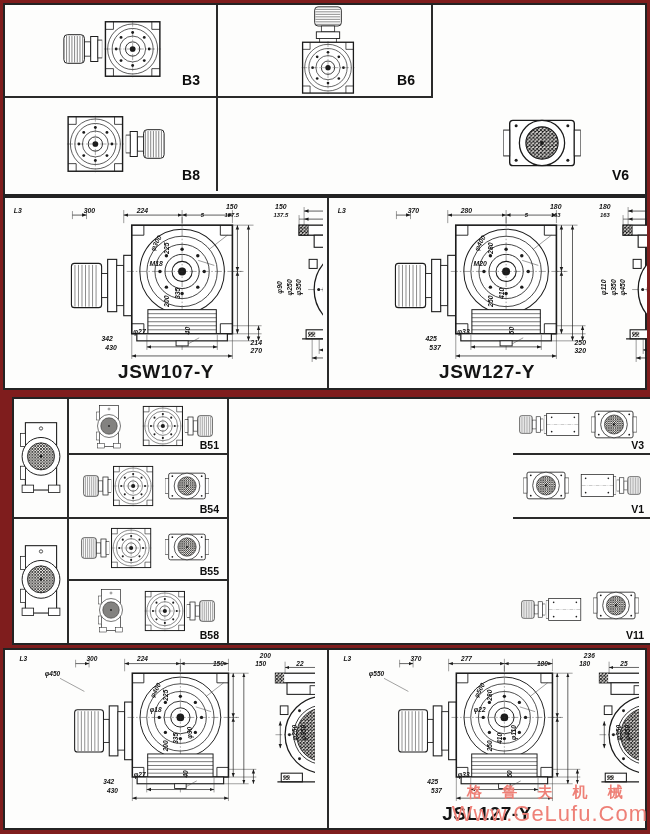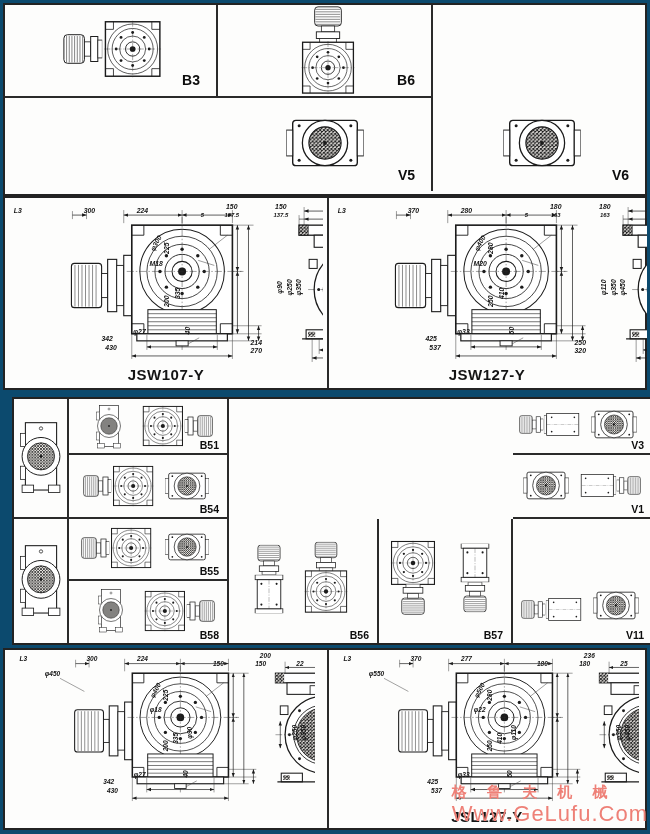--- a/index.html
+++ b/index.html
@@ -1,32 +1,32 @@
 <!DOCTYPE html>
 <html><head>
 <meta charset="utf-8">
 <style>
   html,body{margin:0;padding:0}
-  .page{position:relative;width:650px;height:834px;background:#0c4a6e;overflow:hidden;
+  .page{position:relative;width:650px;height:834px;background:#7f1d1d;overflow:hidden;
         font-family:"Liberation Sans",sans-serif;color:#111}
   .box{position:absolute;border:2px solid #232323;background:#fdfdfc;box-sizing:border-box}
   .cell{position:absolute;box-sizing:border-box}
   .br{border-right:2px solid #2a2a2a}
   .bb{border-bottom:2px solid #2a2a2a}
   .oic{position:absolute}
   .glab{position:absolute;right:16px;bottom:8px;font-weight:700;font-size:14px;color:#0d0d0d;
         font-family:"Liberation Sans",sans-serif}
   .glab-s{right:8px;bottom:2px;font-size:10.5px}
   .half{position:absolute;top:0;height:100%;box-sizing:border-box}
   .bigdraw{position:absolute;left:4px;top:5px;width:314px;height:159px}
   .sec-jsl .bigdraw{left:10px;top:2px;width:300px;height:152px}
   .model-title{position:absolute;left:0;right:0;bottom:5px;text-align:center;
-        font-weight:700;font-size:15px;letter-spacing:.5px;color:#141414}
+        font-weight:700;font-size:19px;letter-spacing:.5px;color:#141414}
   .sec-jsl .model-title{bottom:3px}
-  .watermark{position:absolute;right:2px;bottom:8px;text-align:left;color:#ee8077;z-index:5;line-height:1.15}
+  .watermark{position:absolute;right:2px;bottom:8px;text-align:center;color:#ee8077;z-index:5;line-height:1.15}
   .wm1{font-size:15px;font-weight:700;letter-spacing:8px;padding-right:2px}
   .wm2{font-size:22px;font-weight:400;letter-spacing:1px}
   
   .s05{stroke:#1b1b1b;stroke-width:.5}.s06{stroke:#1b1b1b;stroke-width:.6}
   .s08{stroke:#1b1b1b;stroke-width:.8}.s09{stroke:#1b1b1b;stroke-width:.9}
   .s10{stroke:#1b1b1b;stroke-width:1}.s11{stroke:#1b1b1b;stroke-width:1.1}
   .s12{stroke:#1b1b1b;stroke-width:1.2}.s13{stroke:#1b1b1b;stroke-width:1.3}
   .s16{stroke:#1b1b1b;stroke-width:1.6}
   .ext{stroke:#3a3a3a;stroke-width:.5}
   .dl{stroke:#1b1b1b;stroke-width:.7}
@@ -307,25 +307,25 @@
           <use href="#comp-side-ml"></use>
         </svg>
       <span class="glab">B3</span>
     </div>
     <div class="cell br bb" style="left:213px;top:0;width:215px;height:93px">
       <svg class="oic" viewBox="0 0 68 108" style="left:80px;top:1px;width:60px;height:90px">
           <use href="#comp-side-mt"></use>
         </svg>
       <span class="glab">B6</span>
     </div>
-    <div class="cell br" style="left:213px;top:93px;width:215px;height:93px">
-      <svg class="oic" viewBox="0 0 72 52" style="left:68px;top:17px;width:78px;height:56px">
-          <use href="#sym-round"></use>
-        </svg>
-      <span class="glab">V5</span>
+    <div class="cell br" style="left:0;top:93px;width:213px;height:93px">
+      <svg class="oic" viewBox="0 0 112 68" style="left:60px;top:15px;width:100px;height:62px">
+          <use href="#comp-side-mr"></use>
+        </svg>
+      <span class="glab">B8</span>
     </div>
     <div class="cell" style="left:428px;top:93px;width:212px;height:93px">
       <svg class="oic" viewBox="0 0 72 52" style="left:70px;top:17px;width:78px;height:56px">
           <use href="#sym-round"></use>
         </svg>
       <span class="glab">V6</span>
     </div>
   </div>
 
   <div class="box" style="left:3px;top:196px;width:644px;height:194px">
@@ -447,38 +447,20 @@
     </div>
     <div class="cell br" style="left:55px;top:182px;width:160px;height:62px">
       <svg class="oic" viewBox="0 0 56 92" style="left:26px;top:7px;width:32px;height:46px">
           <use href="#comp-front-tall"></use>
         </svg>
       <svg class="oic" viewBox="0 0 112 68" style="left:74px;top:8px;width:72px;height:44px">
           <use href="#comp-side-mr"></use>
         </svg>
       <span class="glab glab-s">B58</span>
     </div>
-    <div class="cell br" style="left:215px;top:120px;width:150px;height:124px">
-      <svg class="oic" viewBox="0 0 52 100" style="left:22px;top:24px;width:36px;height:72px">
-          <use href="#comp-plate-mt"></use>
-        </svg>
-      <svg class="oic" viewBox="0 0 68 108" style="left:74px;top:22px;width:46px;height:74px">
-          <use href="#comp-side-mt"></use>
-        </svg>
-      <span class="glab glab-s">B56</span>
-    </div>
-    <div class="cell br" style="left:365px;top:120px;width:134px;height:124px">
-      <svg class="oic" viewBox="0 0 68 108" style="left:10px;top:20px;width:48px;height:76px">
-          <use href="#comp-side-mb"></use>
-        </svg>
-      <svg class="oic" viewBox="0 0 52 100" style="left:78px;top:22px;width:36px;height:74px">
-          <use href="#comp-plate-mb"></use>
-        </svg>
-      <span class="glab glab-s">B57</span>
-    </div>
     <div class="cell" style="left:499px;top:182px;width:139px;height:62px">
       <svg class="oic" viewBox="0 0 112 52" style="left:8px;top:14px;width:62px;height:29px">
           <use href="#comp-box-ml"></use>
         </svg>
       <svg class="oic" viewBox="0 0 72 52" style="left:80px;top:8px;width:46px;height:33px">
           <use href="#sym-round"></use>
         </svg>
       <span class="glab glab-s">V11</span>
     </div>
   </div>

